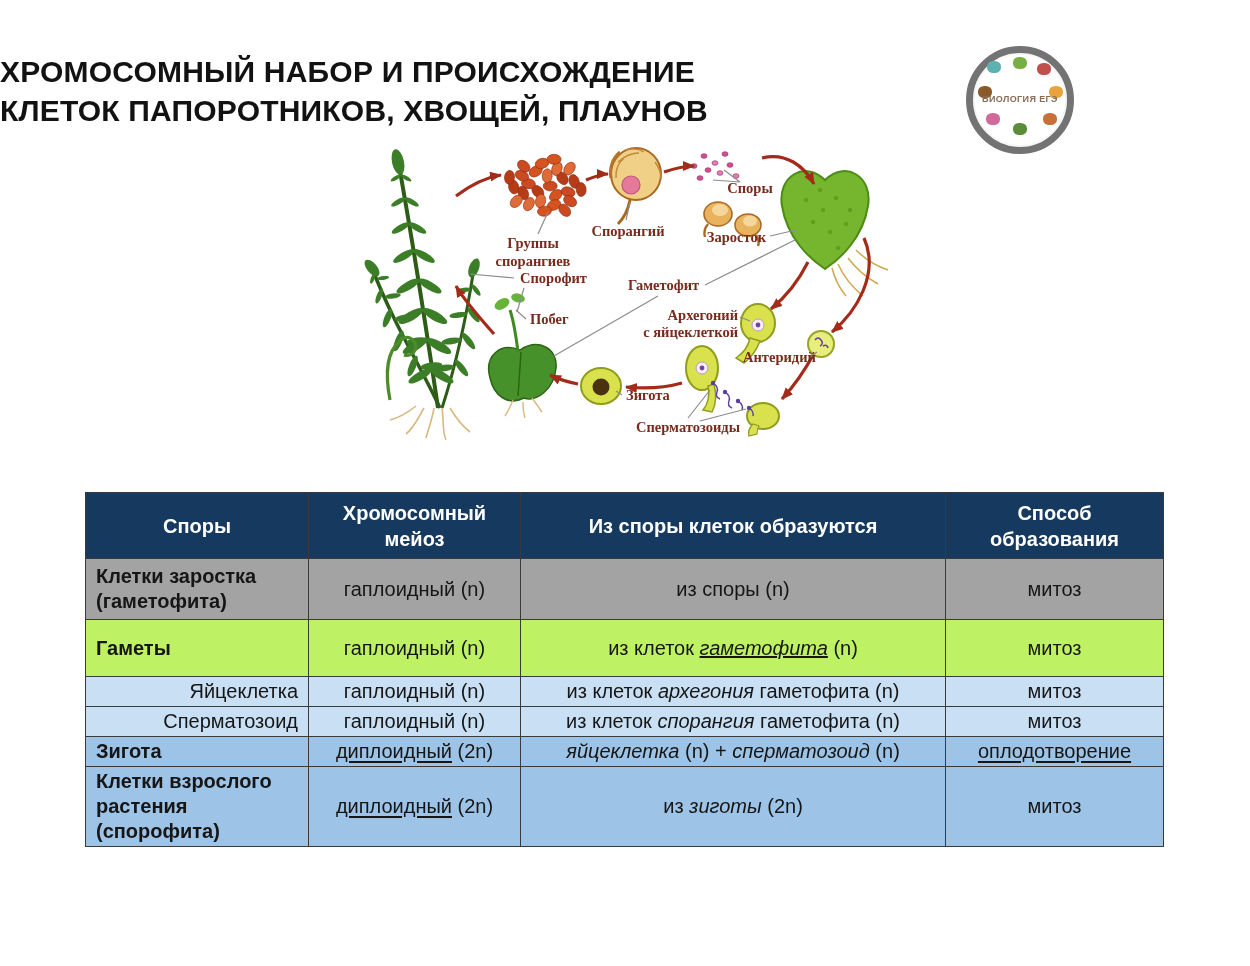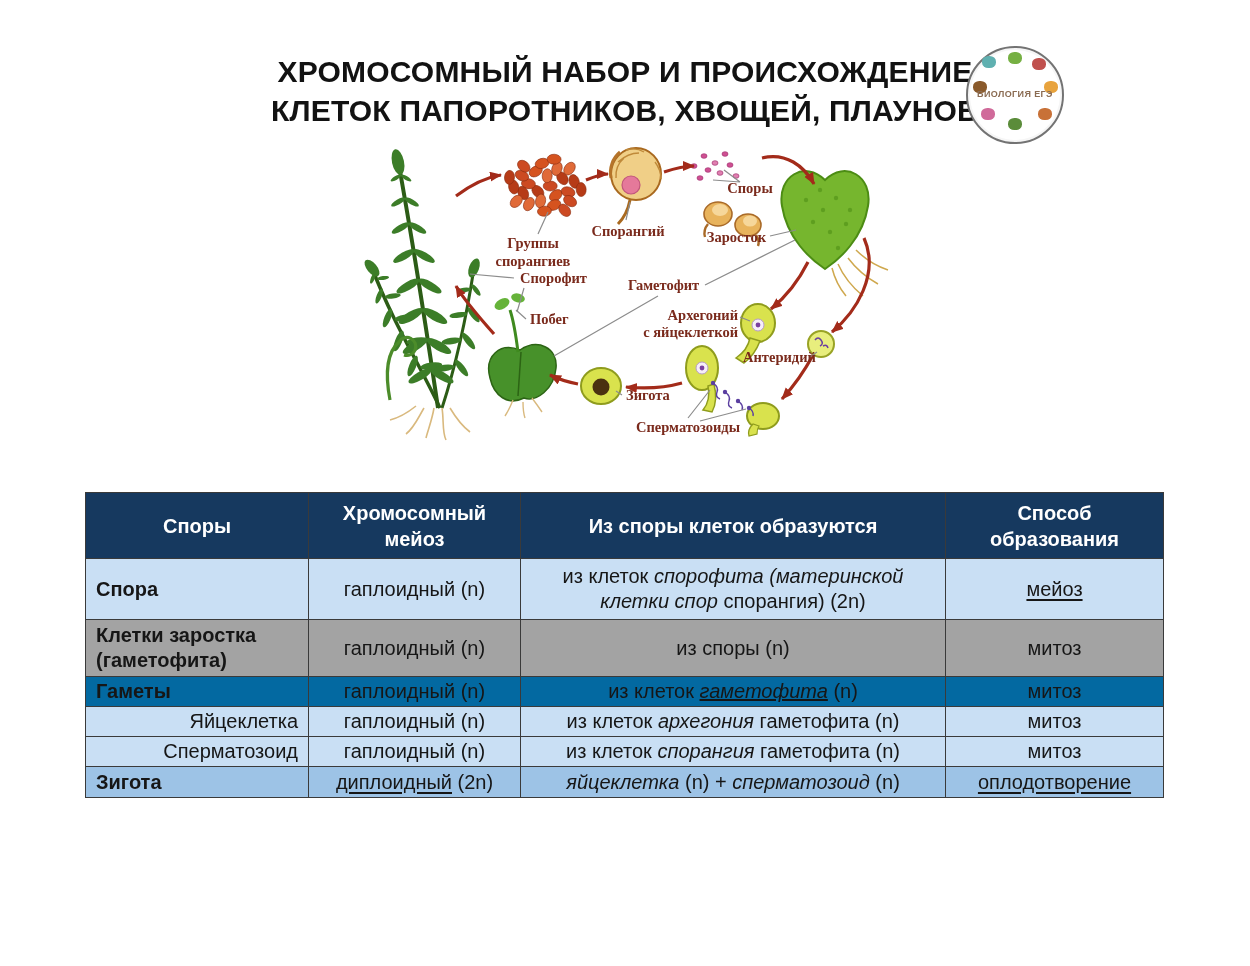--- a/index.html
+++ b/index.html
@@ -1,24 +1,24 @@
 <!DOCTYPE html>
 <html style="--header-bg: #16395f; --arrow: #a32b1a;"><head>
 <meta charset="utf-8">
 <style>
   html,body{margin:0;padding:0;background:#ffffff;}
   body{width:1250px;height:966px;position:relative;font-family:"Liberation Sans",sans-serif;overflow:hidden;}
 
   
-  .title-block{position:absolute;left:0;top:52px;width:1250px;text-align:center;}
+  .title-block{position:absolute;left:0;top:52px;width:1250px;text-align:left;}
   .title-block h1{margin:0;font-size:30px;line-height:39px;font-weight:bold;color:#121212;letter-spacing:.2px;}
 
   
   .logo{position:absolute;left:966px;top:46px;width:94px;height:94px;border-radius:50%;
-        border:2px solid #737373;box-shadow:0 0 0 2px #f6f6f6 inset;background:#fff;}
+        border:7px solid #737373;box-shadow:0 0 0 2px #f6f6f6 inset;background:#fff;}
   .logo-text{position:absolute;left:0;top:41px;width:100%;text-align:center;
         font-size:9px;font-weight:bold;color:#8a6b52;letter-spacing:.4px;}
   .logo-dot{position:absolute;width:14px;height:12px;border-radius:45%;}
 
   
   .diagram{position:absolute;left:358px;top:140px;}
   .dlabel{font-family:"Liberation Serif",serif;font-size:14.5px;font-weight:600;fill:#7a2a1c;}
   .leader{stroke:#8c8c8c;stroke-width:1.2;fill:none;}
   .cyc{stroke:var(--arrow);stroke-width:3.2;fill:none;}
 
@@ -311,33 +311,27 @@
     </colgroup>
   <thead>
     <tr>
       <th>Споры</th>
       <th>Хромосомный мейоз</th>
       <th>Из споры клеток образуются</th>
       <th>Способ образования</th>
     </tr>
   </thead>
   <tbody id="tbody">
-      <tr style="background: rgb(201, 223, 244);">
-        <td class="first" style="text-align: left;"><span style="font-weight: bold;">Спора</span></td>
-        <td><span>гаплоидный (n)</span></td>
-        <td><span>из клеток </span><span style="font-style: italic;">спорофита (материнской клетки спор</span><span> спорангия) (2n)</span></td>
-        <td><span class="u">мейоз</span></td>
-      </tr>
       <tr style="background: #a3a3a3;">
         <td class="first" style="text-align: left;"><span style="font-weight: bold;">Клетки заростка (гаметофита)</span></td>
         <td><span>гаплоидный (n)</span></td>
         <td><span>из споры (n)</span></td>
         <td><span>митоз</span></td>
       </tr>
-      <tr style="background: #0369a1;">
+      <tr style="background: #bef264;">
         <td class="first" style="text-align: left;"><span style="font-weight: bold;">Гаметы</span></td>
         <td><span>гаплоидный (n)</span></td>
         <td><span>из клеток </span><span style="font-style: italic; text-decoration: underline;">гаметофита</span><span> (n)</span></td>
         <td><span>митоз</span></td>
       </tr>
       <tr style="background: rgb(201, 223, 244);">
         <td class="first" style="text-align: right;"><span>Яйцеклетка</span></td>
         <td><span>гаплоидный (n)</span></td>
         <td><span>из клеток </span><span style="font-style: italic;">архегония</span><span> гаметофита (n)</span></td>
         <td><span>митоз</span></td>
@@ -347,14 +341,20 @@
         <td><span>гаплоидный (n)</span></td>
         <td><span>из клеток </span><span style="font-style: italic;">спорангия</span><span> гаметофита (n)</span></td>
         <td><span>митоз</span></td>
       </tr>
       <tr style="background: rgb(157, 195, 230);">
         <td class="first" style="text-align: left;"><span style="font-weight: bold;">Зигота</span></td>
         <td><span class="u">диплоидный</span><span> (2n)</span></td>
         <td><span style="font-style: italic;">яйцеклетка</span><span> (n) + </span><span style="font-style: italic;">сперматозоид</span><span> (n)</span></td>
         <td><span class="u">оплодотворение</span></td>
       </tr>
+      <tr style="background: rgb(157, 195, 230);">
+        <td class="first" style="text-align: left;"><span style="font-weight: bold;">Клетки взрослого растения (спорофита)</span></td>
+        <td><span class="u">диплоидный</span><span> (2n)</span></td>
+        <td><span>из </span><span style="font-style: italic;">зиготы</span><span> (2n)</span></td>
+        <td><span>митоз</span></td>
+      </tr>
     </tbody>
 </table>
 
 </body></html>

